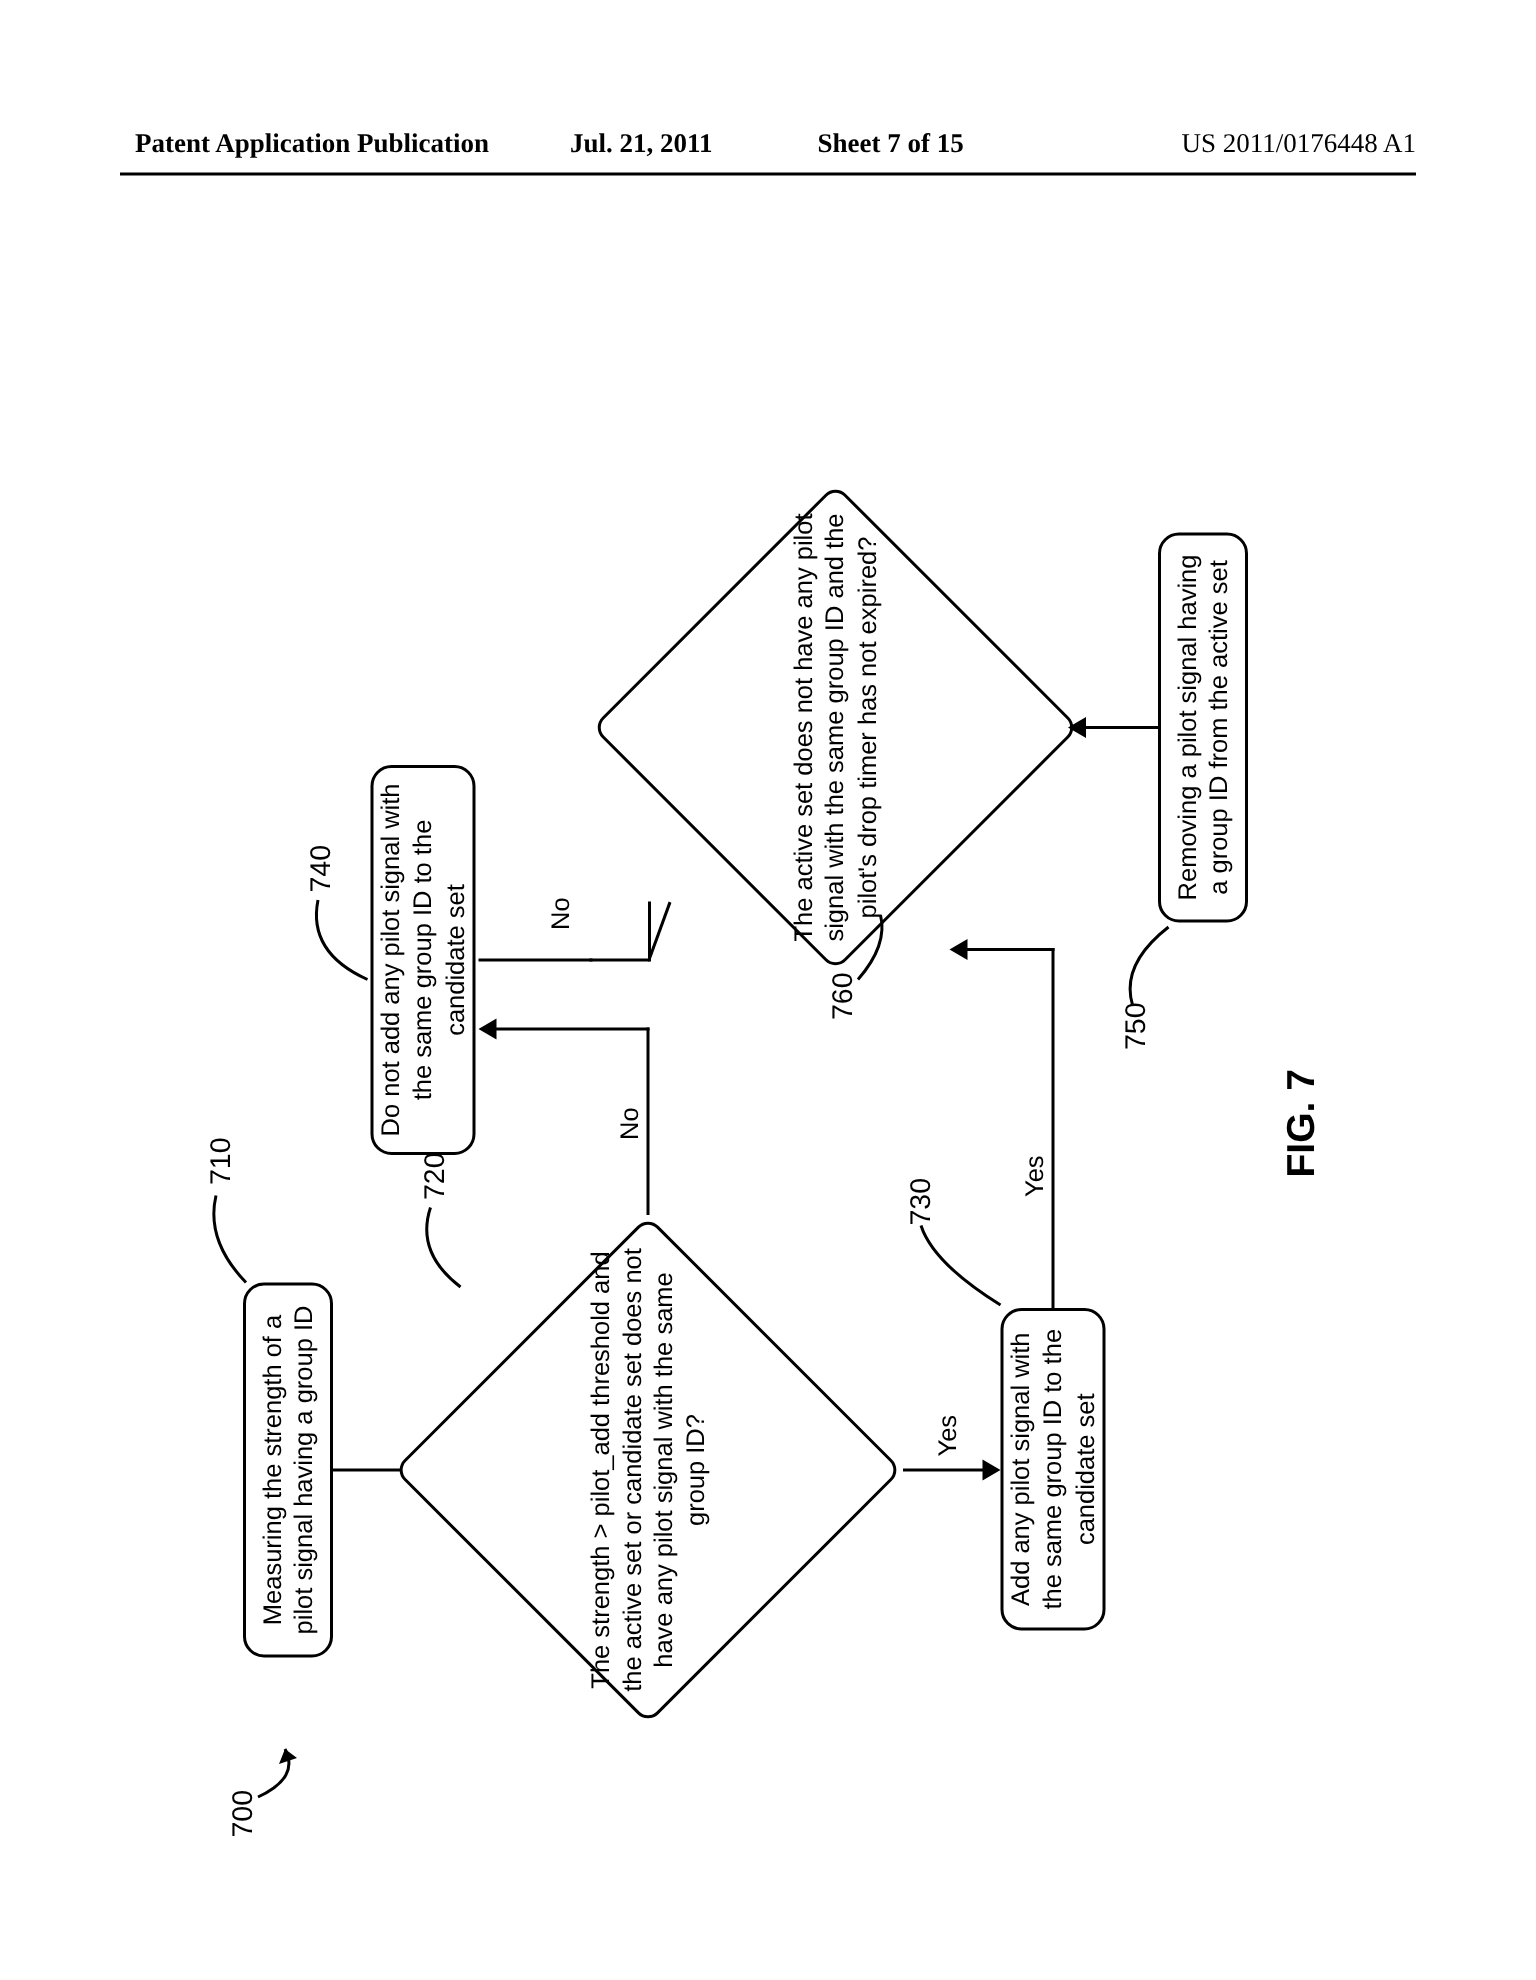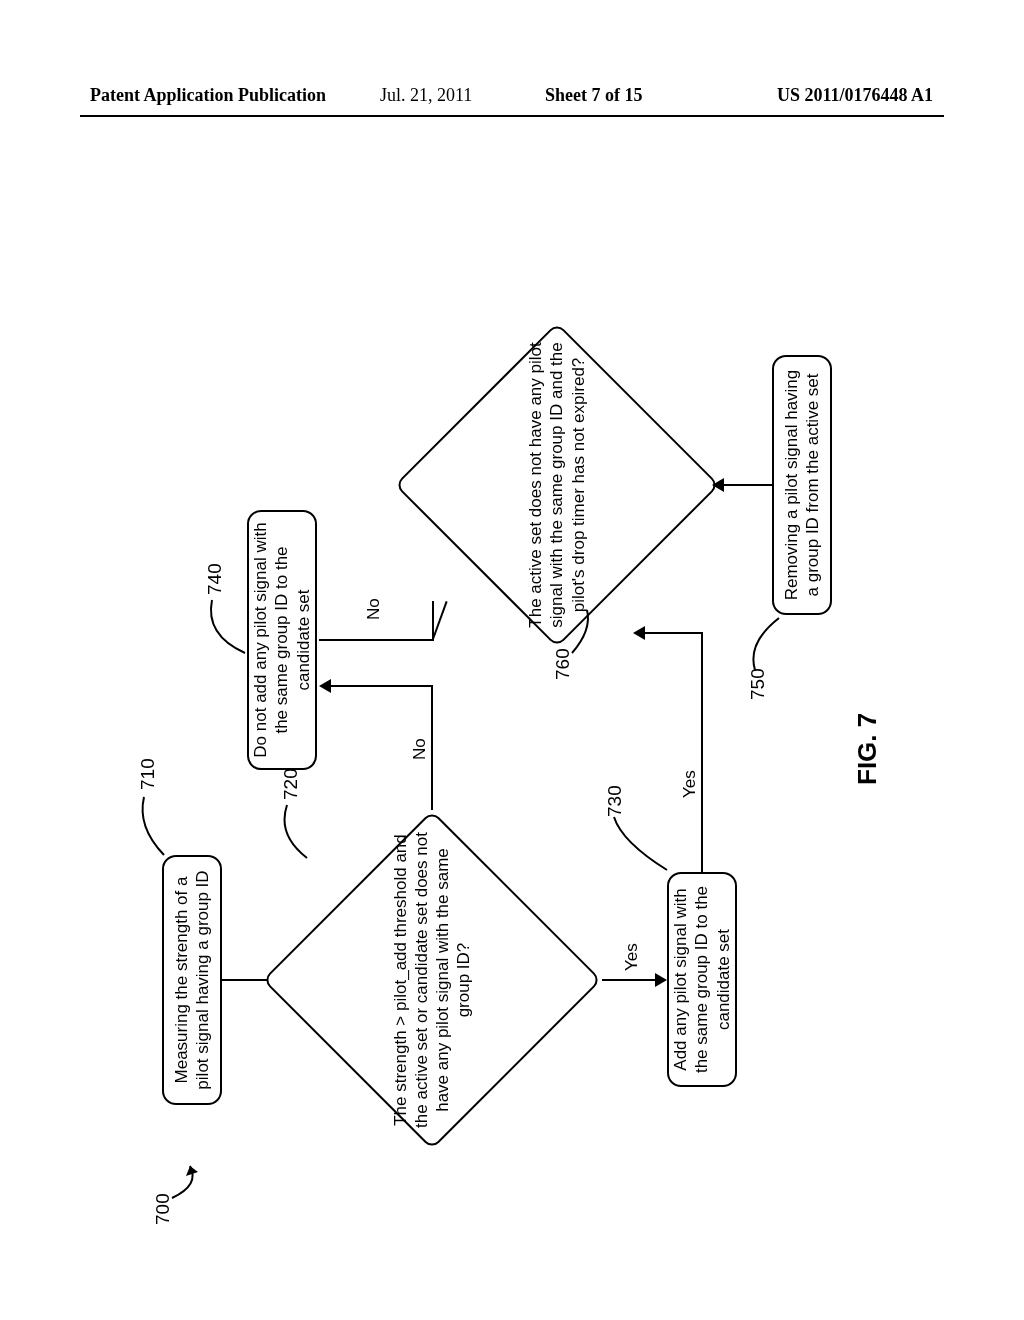--- a/index.html
+++ b/index.html
@@ -24,33 +24,33 @@
   }
   .header-left {
     position: absolute;
     left: 90px;
     font-weight: bold;
     font-size: 18px;
   }
   .header-mid {
     position: absolute;
     left: 380px;
+    font-weight: bold;
+    font-size: 18px;
+  }
+  .header-sheet {
+    position: absolute;
+    left: 545px;
+    font-weight: bold;
+    font-size: 18px;
+  }
+  .header-right {
+    position: absolute;
+    right: 80px;
     font-weight: normal;
-    font-size: 18px;
-  }
-  .header-sheet {
-    position: absolute;
-    left: 545px;
-    font-weight: bold;
-    font-size: 18px;
-  }
-  .header-right {
-    position: absolute;
-    right: 91px;
-    font-weight: bold;
     font-size: 18px;
   }
   .rule {
     position: absolute;
     top: 115px;
     left: 80px;
     right: 80px;
     border-top: 2px solid #000;
   }
 

